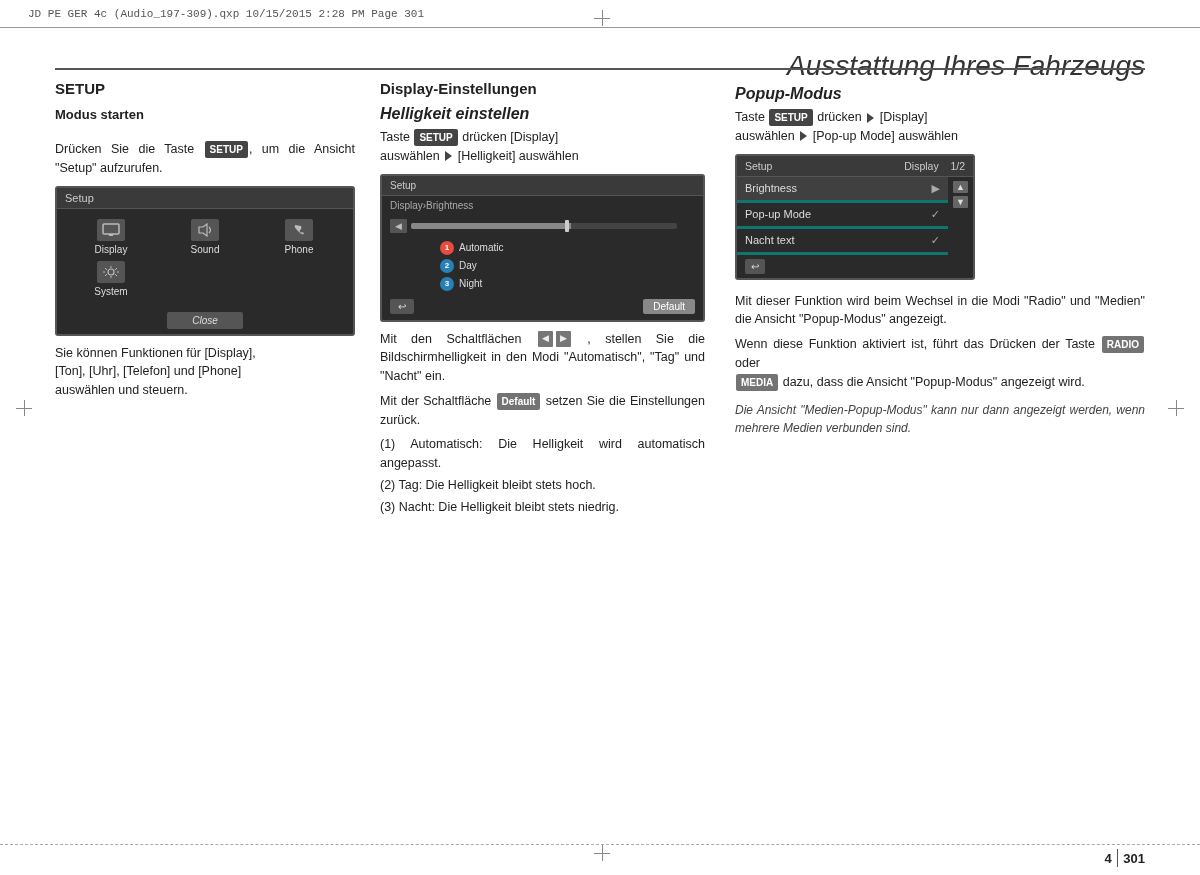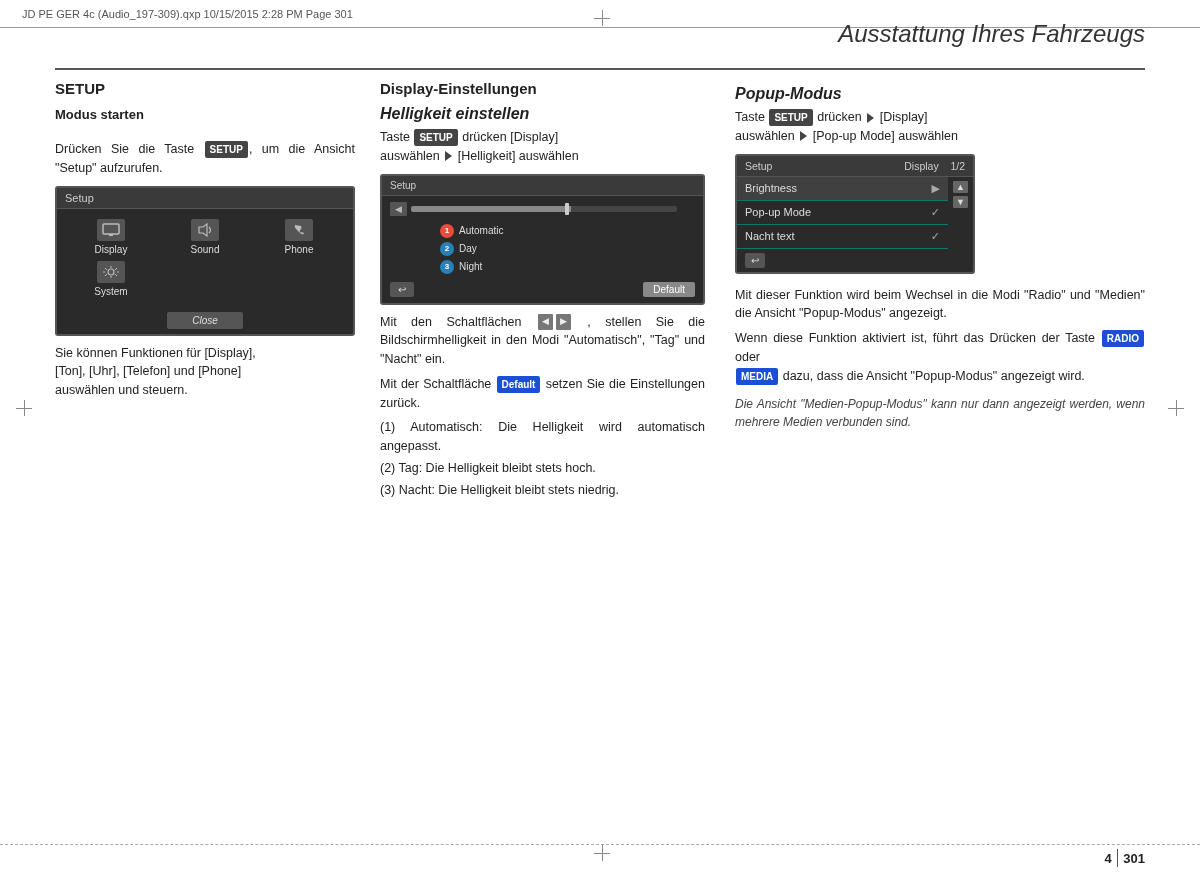--- a/index.html
+++ b/index.html
@@ -15,31 +15,32 @@
     }
 
     
     .header-bar {
       position: absolute;
       top: 0; left: 0; right: 0;
       height: 28px;
       border-bottom: 1px solid #999;
       display: flex;
       align-items: center;
-      padding: 0 22px;
+      padding: 0 28px;
       font-size: 11px;
       color: #555;
+      font-family: Liberation Mono, monospace;
     }
 
     
     .title-bar {
       position: absolute;
-      top: 20px;
+      top: 50px;
       right: 55px;
-      font-size: 24px;
+      font-size: 28px;
       color: #333;
       font-style: italic;
     }
     .title-underline {
       position: absolute;
       top: 68px;
       left: 55px;
       right: 55px;
       height: 1.5px;
       background: #555;
@@ -110,21 +111,21 @@
       background: #444;
       color: #fff;
       font-size: 10px;
       font-weight: bold;
       padding: 1px 5px;
       border-radius: 2px;
       vertical-align: middle;
       margin: 0 1px;
     }
     .btn-inline-gray {
-      background: #1d4ed8;
+      background: #737373;
     }
 
     
     .screen-mockup {
       background: #2a2a2a;
       border: 2px solid #555;
       border-radius: 3px;
       margin: 8px 0;
       overflow: hidden;
     }
@@ -283,21 +284,21 @@
       padding: 4px 8px;
       display: flex;
       justify-content: space-between;
       border-bottom: 1px solid #555;
     }
     .srs-row {
       display: flex;
       align-items: center;
       justify-content: space-between;
       padding: 5px 8px;
-      border-bottom: 1px solid #0f766e;
+      border-bottom: 3px solid #0f766e;
     }
     .srs-row-selected {
       background: #404040;
     }
     .srs-label {
       color: #ddd;
       font-size: 11px;
     }
     .srs-arrow {
       color: #aaa;
@@ -497,20 +498,21 @@
       <span>[Display]</span><br>
       <span>auswählen</span>
       <span style="display:inline-block;width:0;height:0;border-top:5px solid transparent;border-bottom:5px solid transparent;border-left:7px solid #444;vertical-align:middle;margin:0 2px;"></span>
       <span>[Helligkeit] auswählen</span>
     </p>
 
     <div class="bright-screen">
       <div class="bright-title">
         <span>Setup</span>
       </div>
+      <div style="padding:4px 8px 2px 8px; color:#aaa; font-size:10px;">Display›Brightness</div>
       <div class="bright-options">
 
         <div class="bright-slider-row">
           <div class="bright-arrow-btn">◀</div>
           <div class="bright-slider">
             <div class="bright-slider-thumb"></div>
           </div>
           <div style="width:14px;"></div>
         </div>
 

